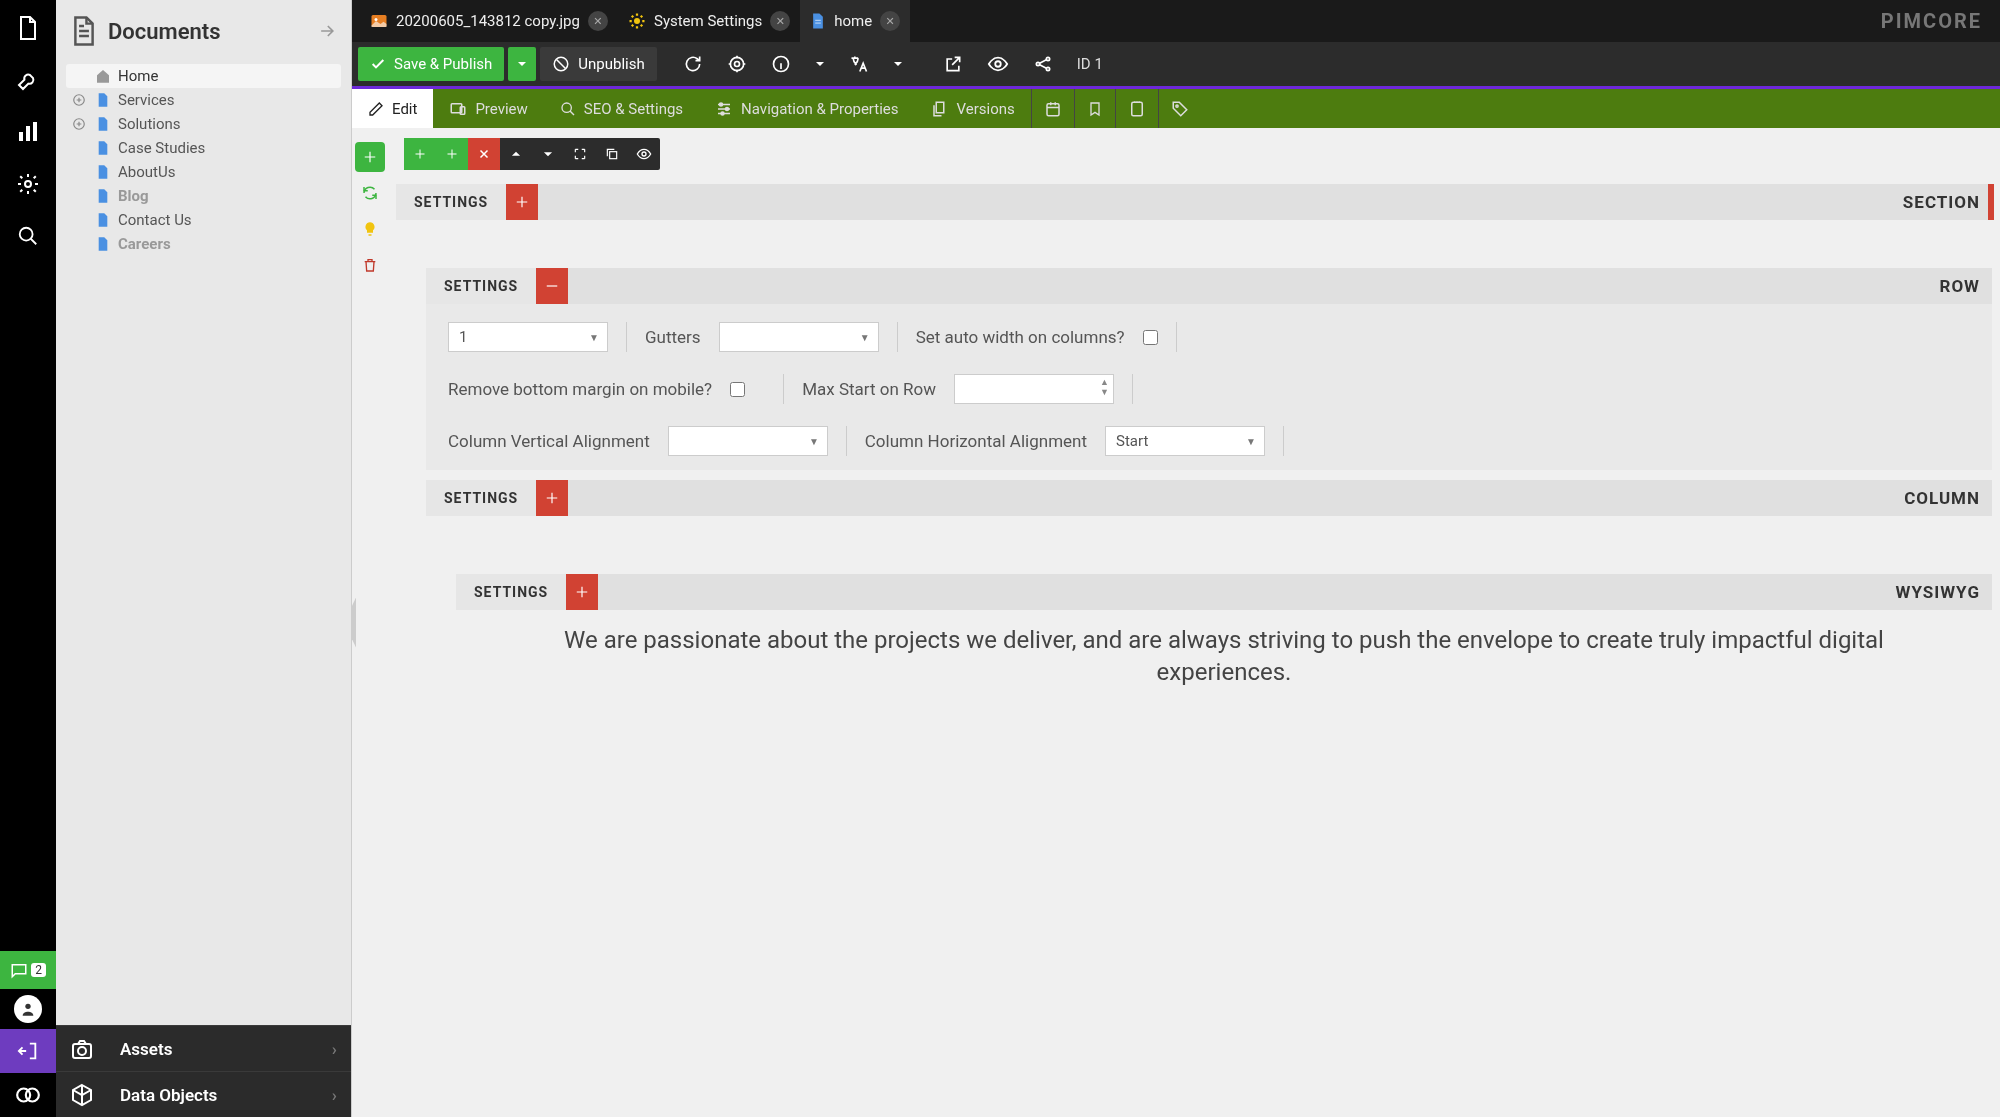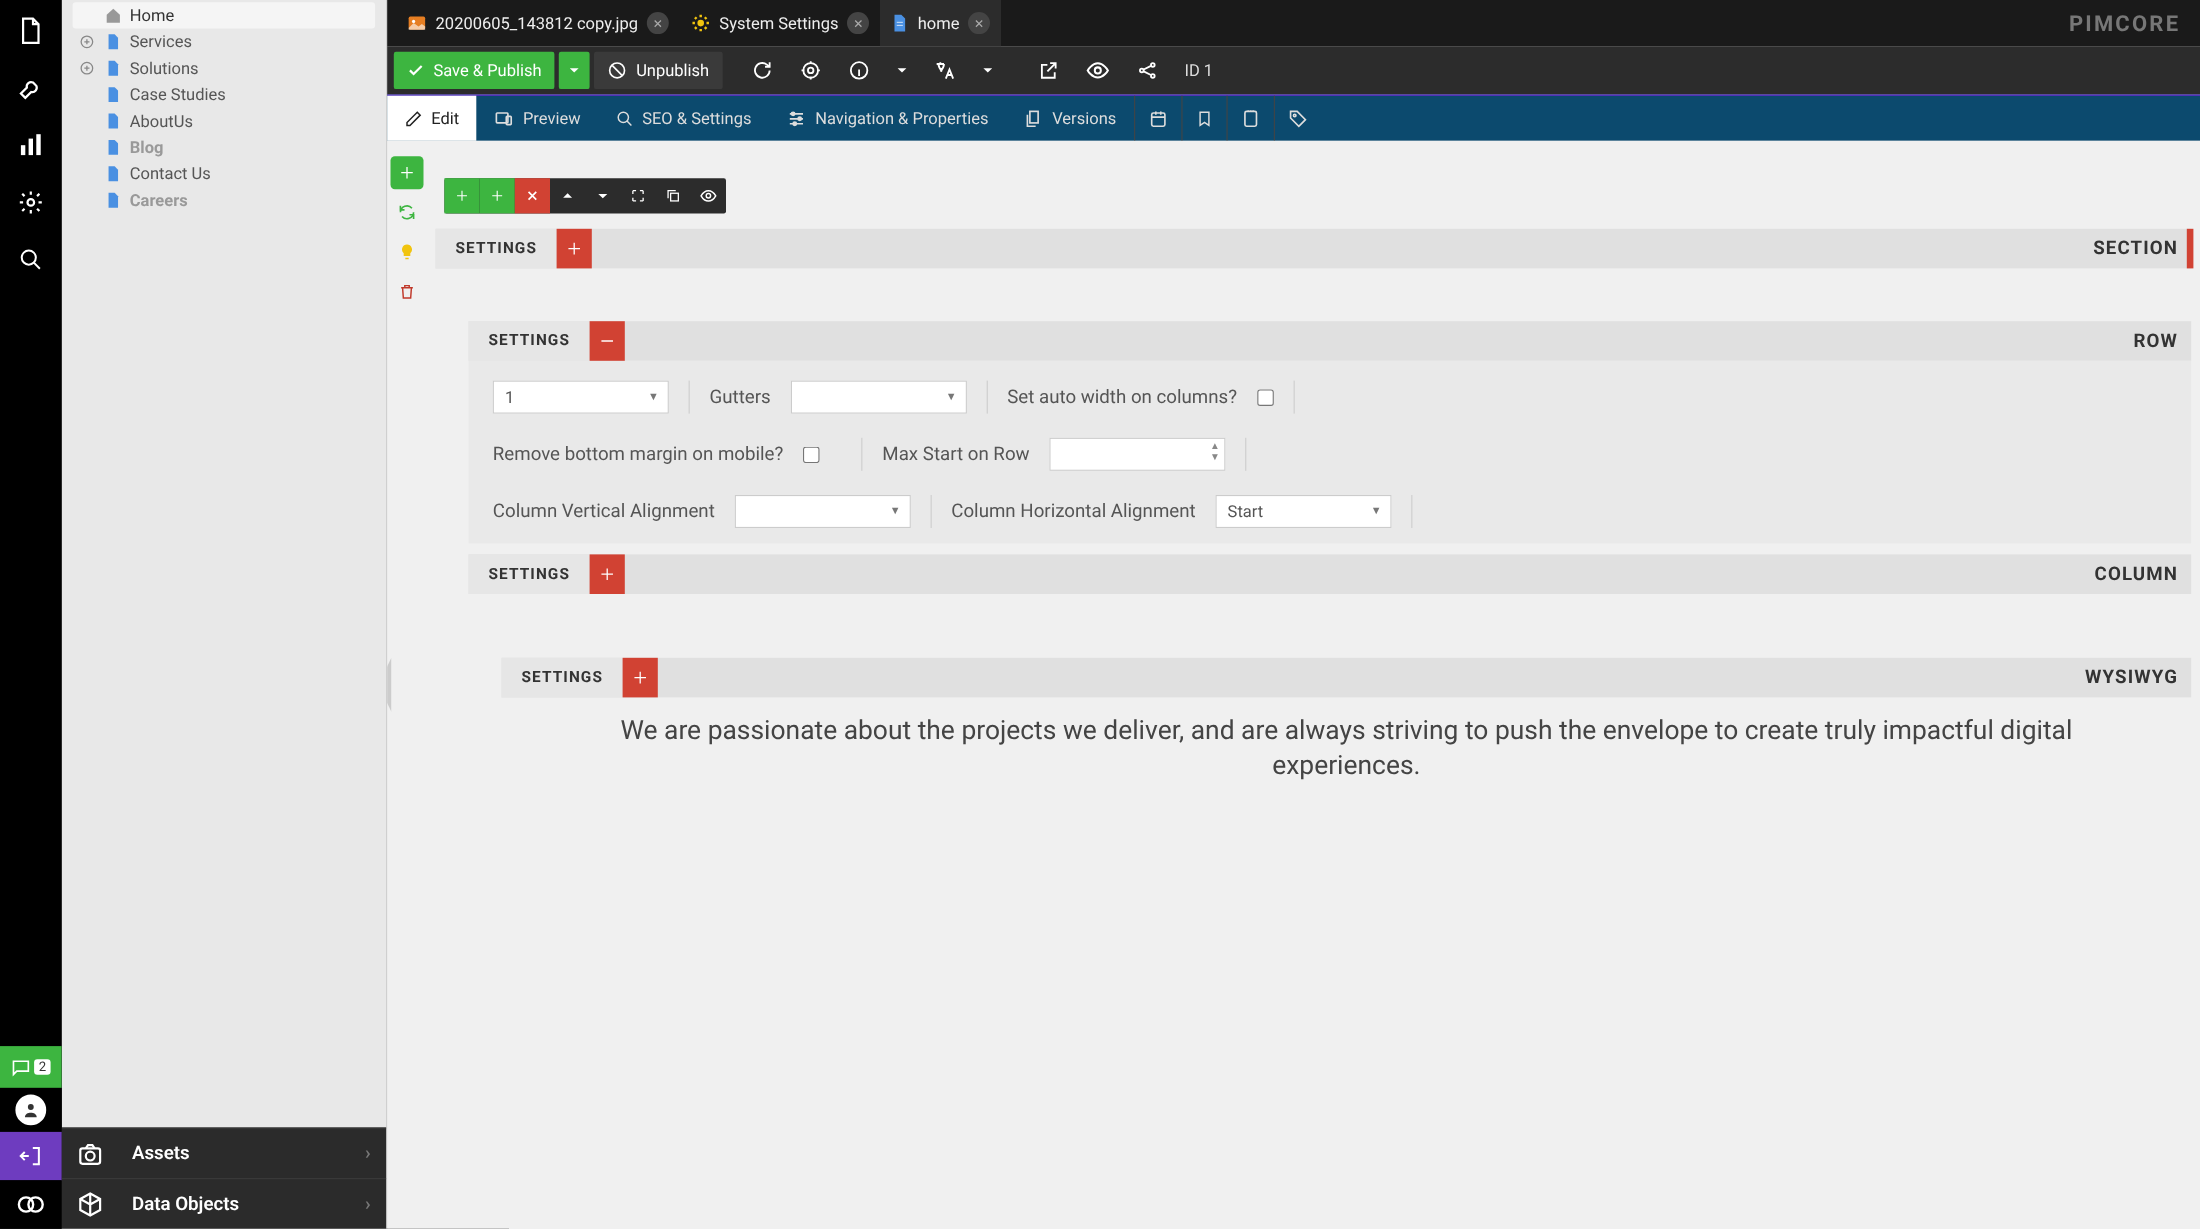--- a/index.html
+++ b/index.html
@@ -45,34 +45,34 @@
 
 .toolbar { height:44px; background:#2c2c2c; display:flex; align-items:center; padding:0 6px; gap:4px;}
 .btn { height:34px; display:flex; align-items:center; gap:8px; padding:0 12px; color:#fff; font-size:15px; cursor:pointer; border-radius:2px;}
 .btn.green { background:#3db540; }
 .btn.green-split { background:#3db540; width:28px; padding:0; justify-content:center; }
 .btn.dark { background:#3a3a3a; }
 .btn.iconbtn { background:transparent; padding:0 10px;}
 .toolbar .id { margin-left:10px; color:#ddd; font-size:15px;}
 
 
-.subnav { height:42px; background:#0c4a6e; display:flex; align-items:stretch; border-top:1px solid #6d28d9;}
+.subnav { height:42px; background:#4d7c0f; display:flex; align-items:stretch; border-top:3px solid #6d28d9;}
 .subtab { display:flex; align-items:center; gap:8px; padding:0 16px; color:#ddd; font-size:15px; cursor:pointer;}
 .subtab.active { background:#fff; color:#222; }
 .subnav .divider { width:1px; background:#444;}
 .subnav .iconslot { display:flex; align-items:center; padding:0 12px; color:#ddd; cursor:pointer;}
 
 
 .editor-wrap { flex:1; display:flex; background:#f0f0f0; overflow:auto; position:relative;}
 .edittools { width:36px;  display:flex; flex-direction:column; align-items:center; gap:6px; padding-top:14px;}
 .et-btn { width:30px; height:30px; border-radius:4px; display:flex; align-items:center; justify-content:center; cursor:pointer;}
 .et-green { background:#3db540; color:#fff;}
 .et-plain { background:transparent; }
 
-.canvas { flex:1; padding: 10px 8px 40px 8px; margin-top: 24px; }
+.canvas { flex:1; padding: 10px 8px 40px 8px; }
 
 .block-toolbar { display:inline-flex; background:#2c2c2c; border-radius:2px; margin-bottom:6px; margin-left:8px;}
 .block-toolbar button { width:32px; height:32px; background:transparent; border:none; display:flex; align-items:center; justify-content:center; color:#fff; cursor:pointer;}
 .block-toolbar button.green { background:#3db540;}
 .block-toolbar button.red { background:#d14233;}
 
 .panel-head { display:flex; align-items:center; background:#e0e0e0; height:36px; margin-top:8px;}
 .panel-head .settings-tab { background:#e6e6e6; padding:0 18px; font-size:14px; font-weight:700; letter-spacing:1px; height:36px; display:flex; align-items:center; color:#333;}
 .panel-head .plus { background:#d14233; width:32px; height:36px; display:flex; align-items:center; justify-content:center; color:#fff; cursor:pointer;}
 .panel-head .minus { background:#d14233; width:32px; height:36px; display:flex; align-items:center; justify-content:center; color:#fff; cursor:pointer;}
@@ -161,20 +161,33 @@
       <div class="rail-loop">
         <svg width="26" height="26" viewBox="0 0 24 24" fill="none" stroke="#fff" stroke-width="2">
             <circle cx="8" cy="12" r="6"></circle>
             <circle cx="16" cy="12" r="6"></circle>
           </svg>
       </div>
     </div>
   </div>
 
   <div class="sidebar">
+    <div class="sidebar-header">
+      <svg width="28" height="32" viewBox="0 0 22 26" fill="none" stroke="#555" stroke-width="2">
+          <path d="M4 2h9l5 5v17H4z"></path>
+          <path d="M13 2v5h5"></path>
+          <path d="M7 13h8M7 17h8M7 9h4"></path>
+        </svg>
+      <span>Documents</span>
+      <span class="arrow">
+        <svg width="20" height="20" viewBox="0 0 24 24" fill="none" stroke="#999" stroke-width="2">
+            <path d="M5 12h14M13 6l6 6-6 6"></path>
+          </svg>
+      </span>
+    </div>
     <div class="tree">
       <div class="tree-item active">
         <span class="tree-expand"></span>
         <span class="tree-icon">
             <svg width="16" height="16" viewBox="0 0 24 24" fill="#999">
               <path d="M3 11l9-8 9 8v11H3z"></path>
             </svg>
           </span>
         <span>Home</span>
       </div>

